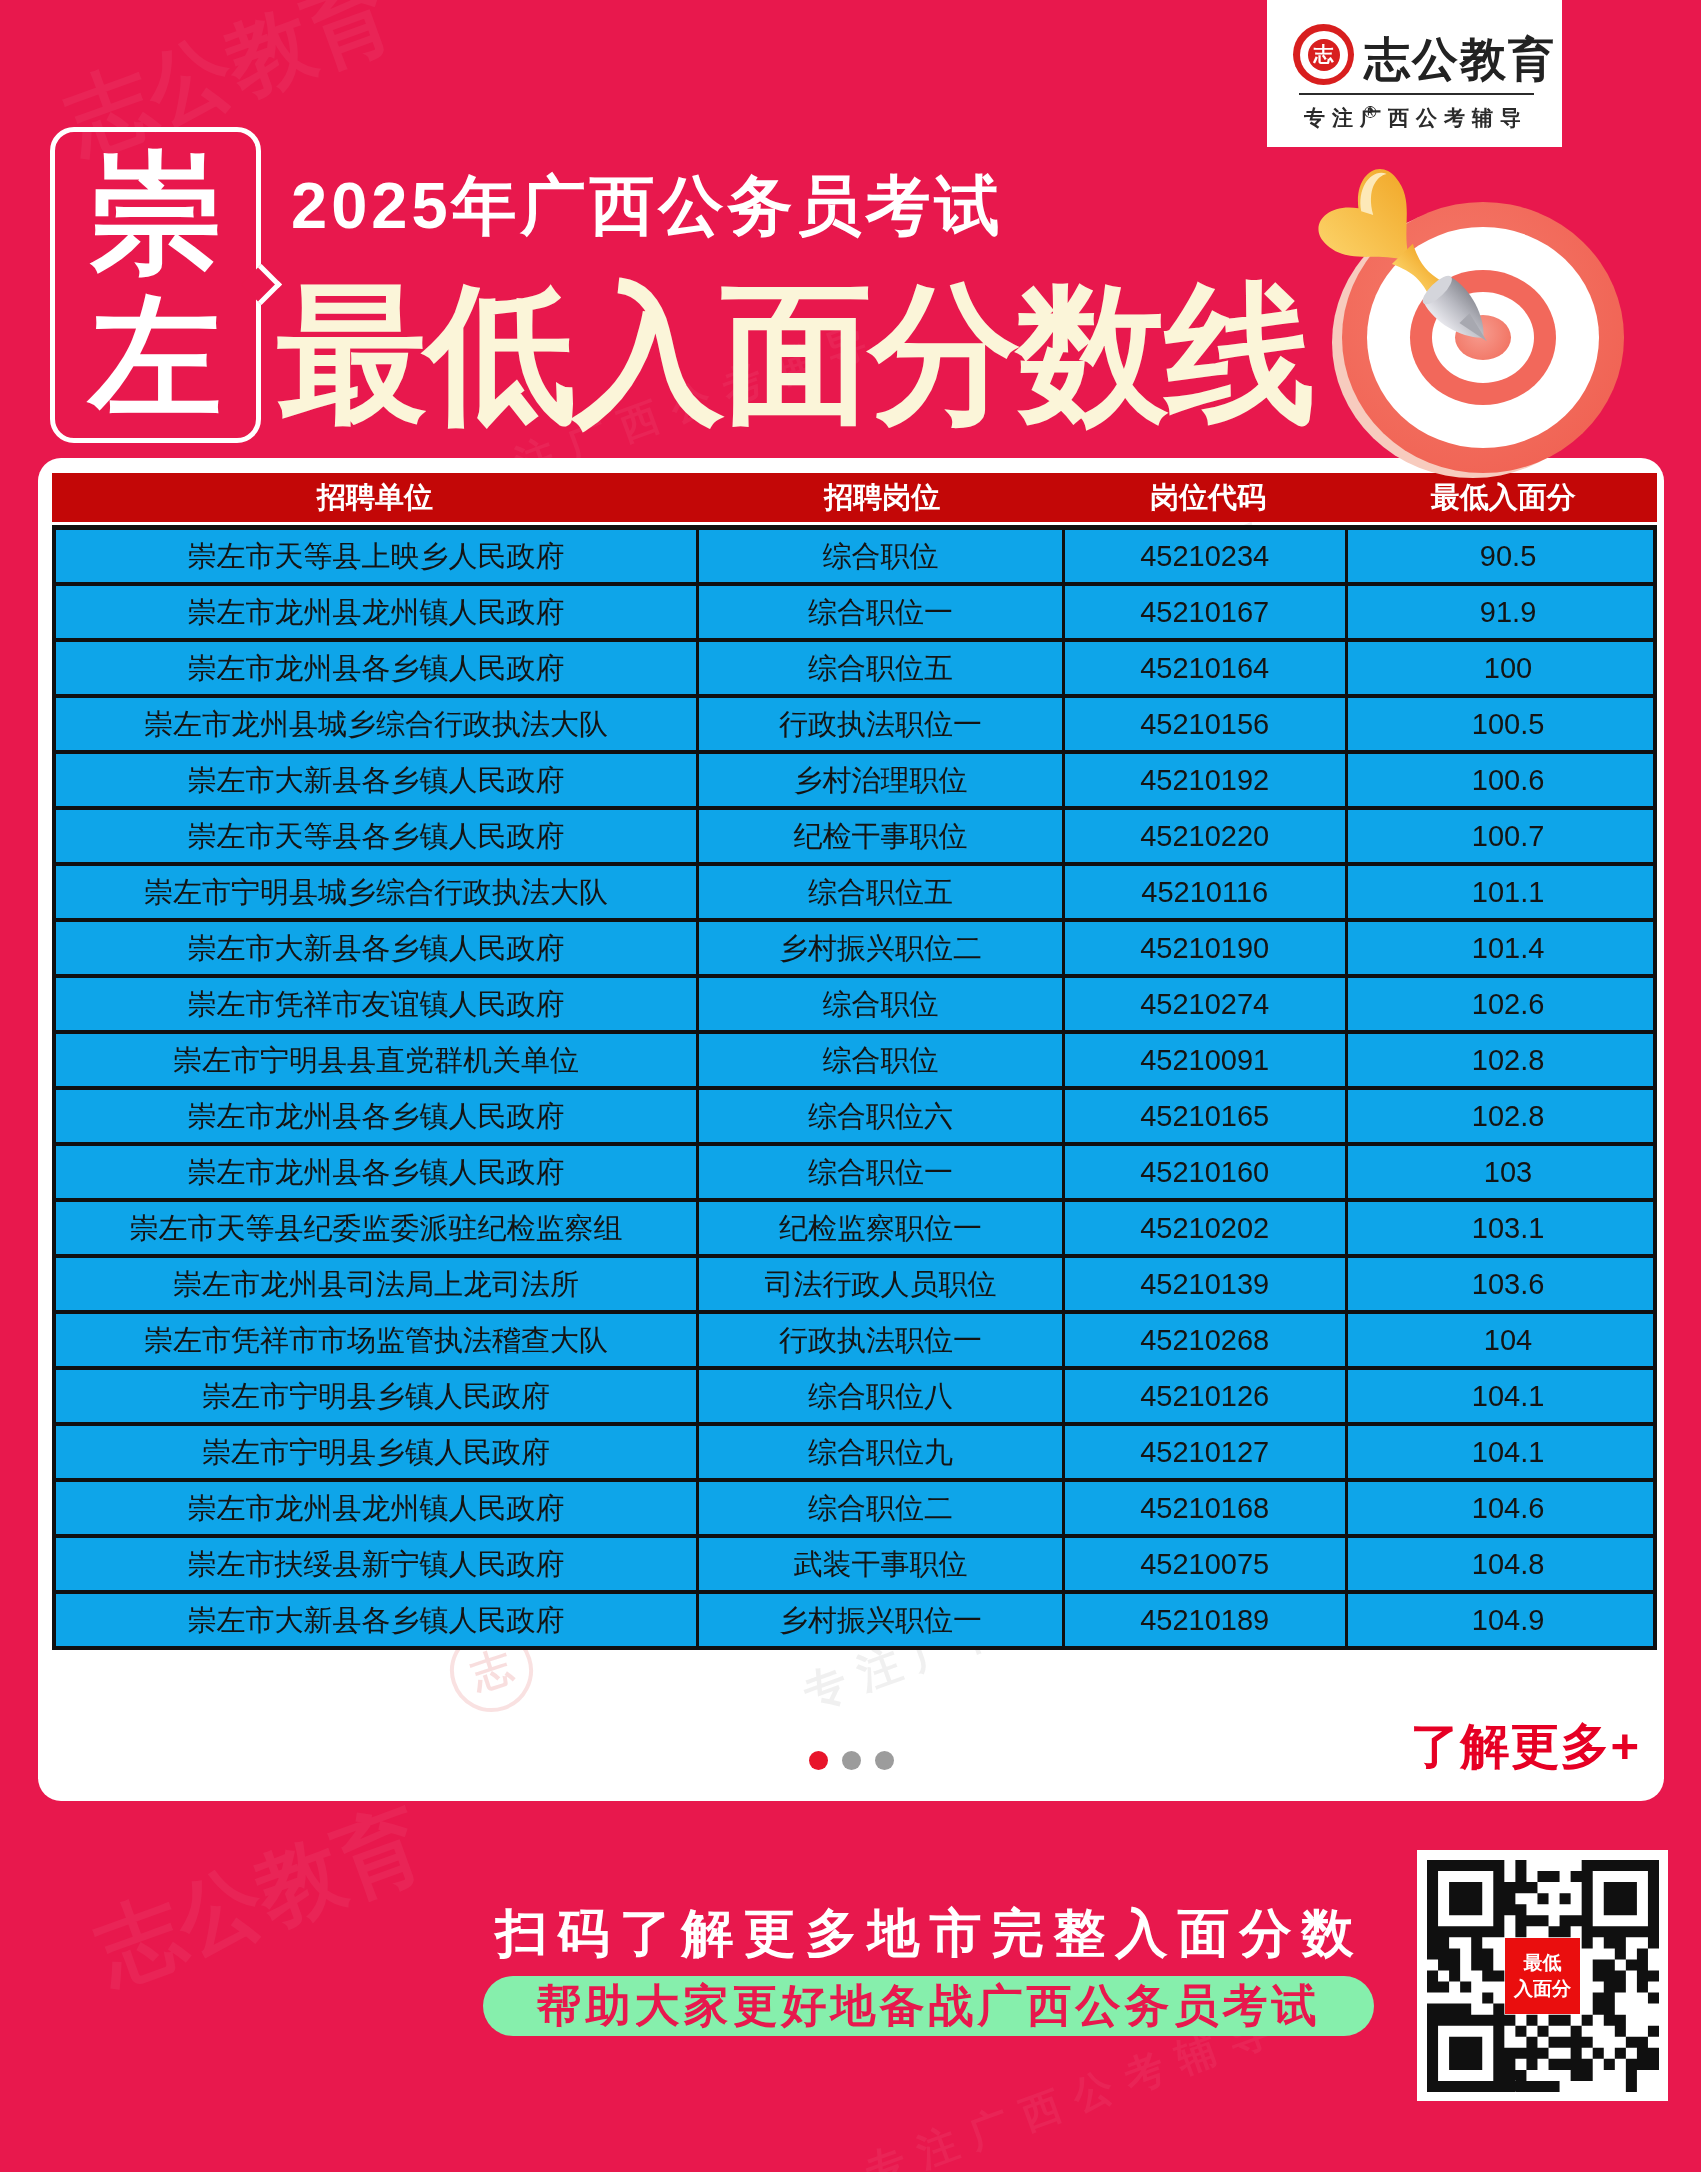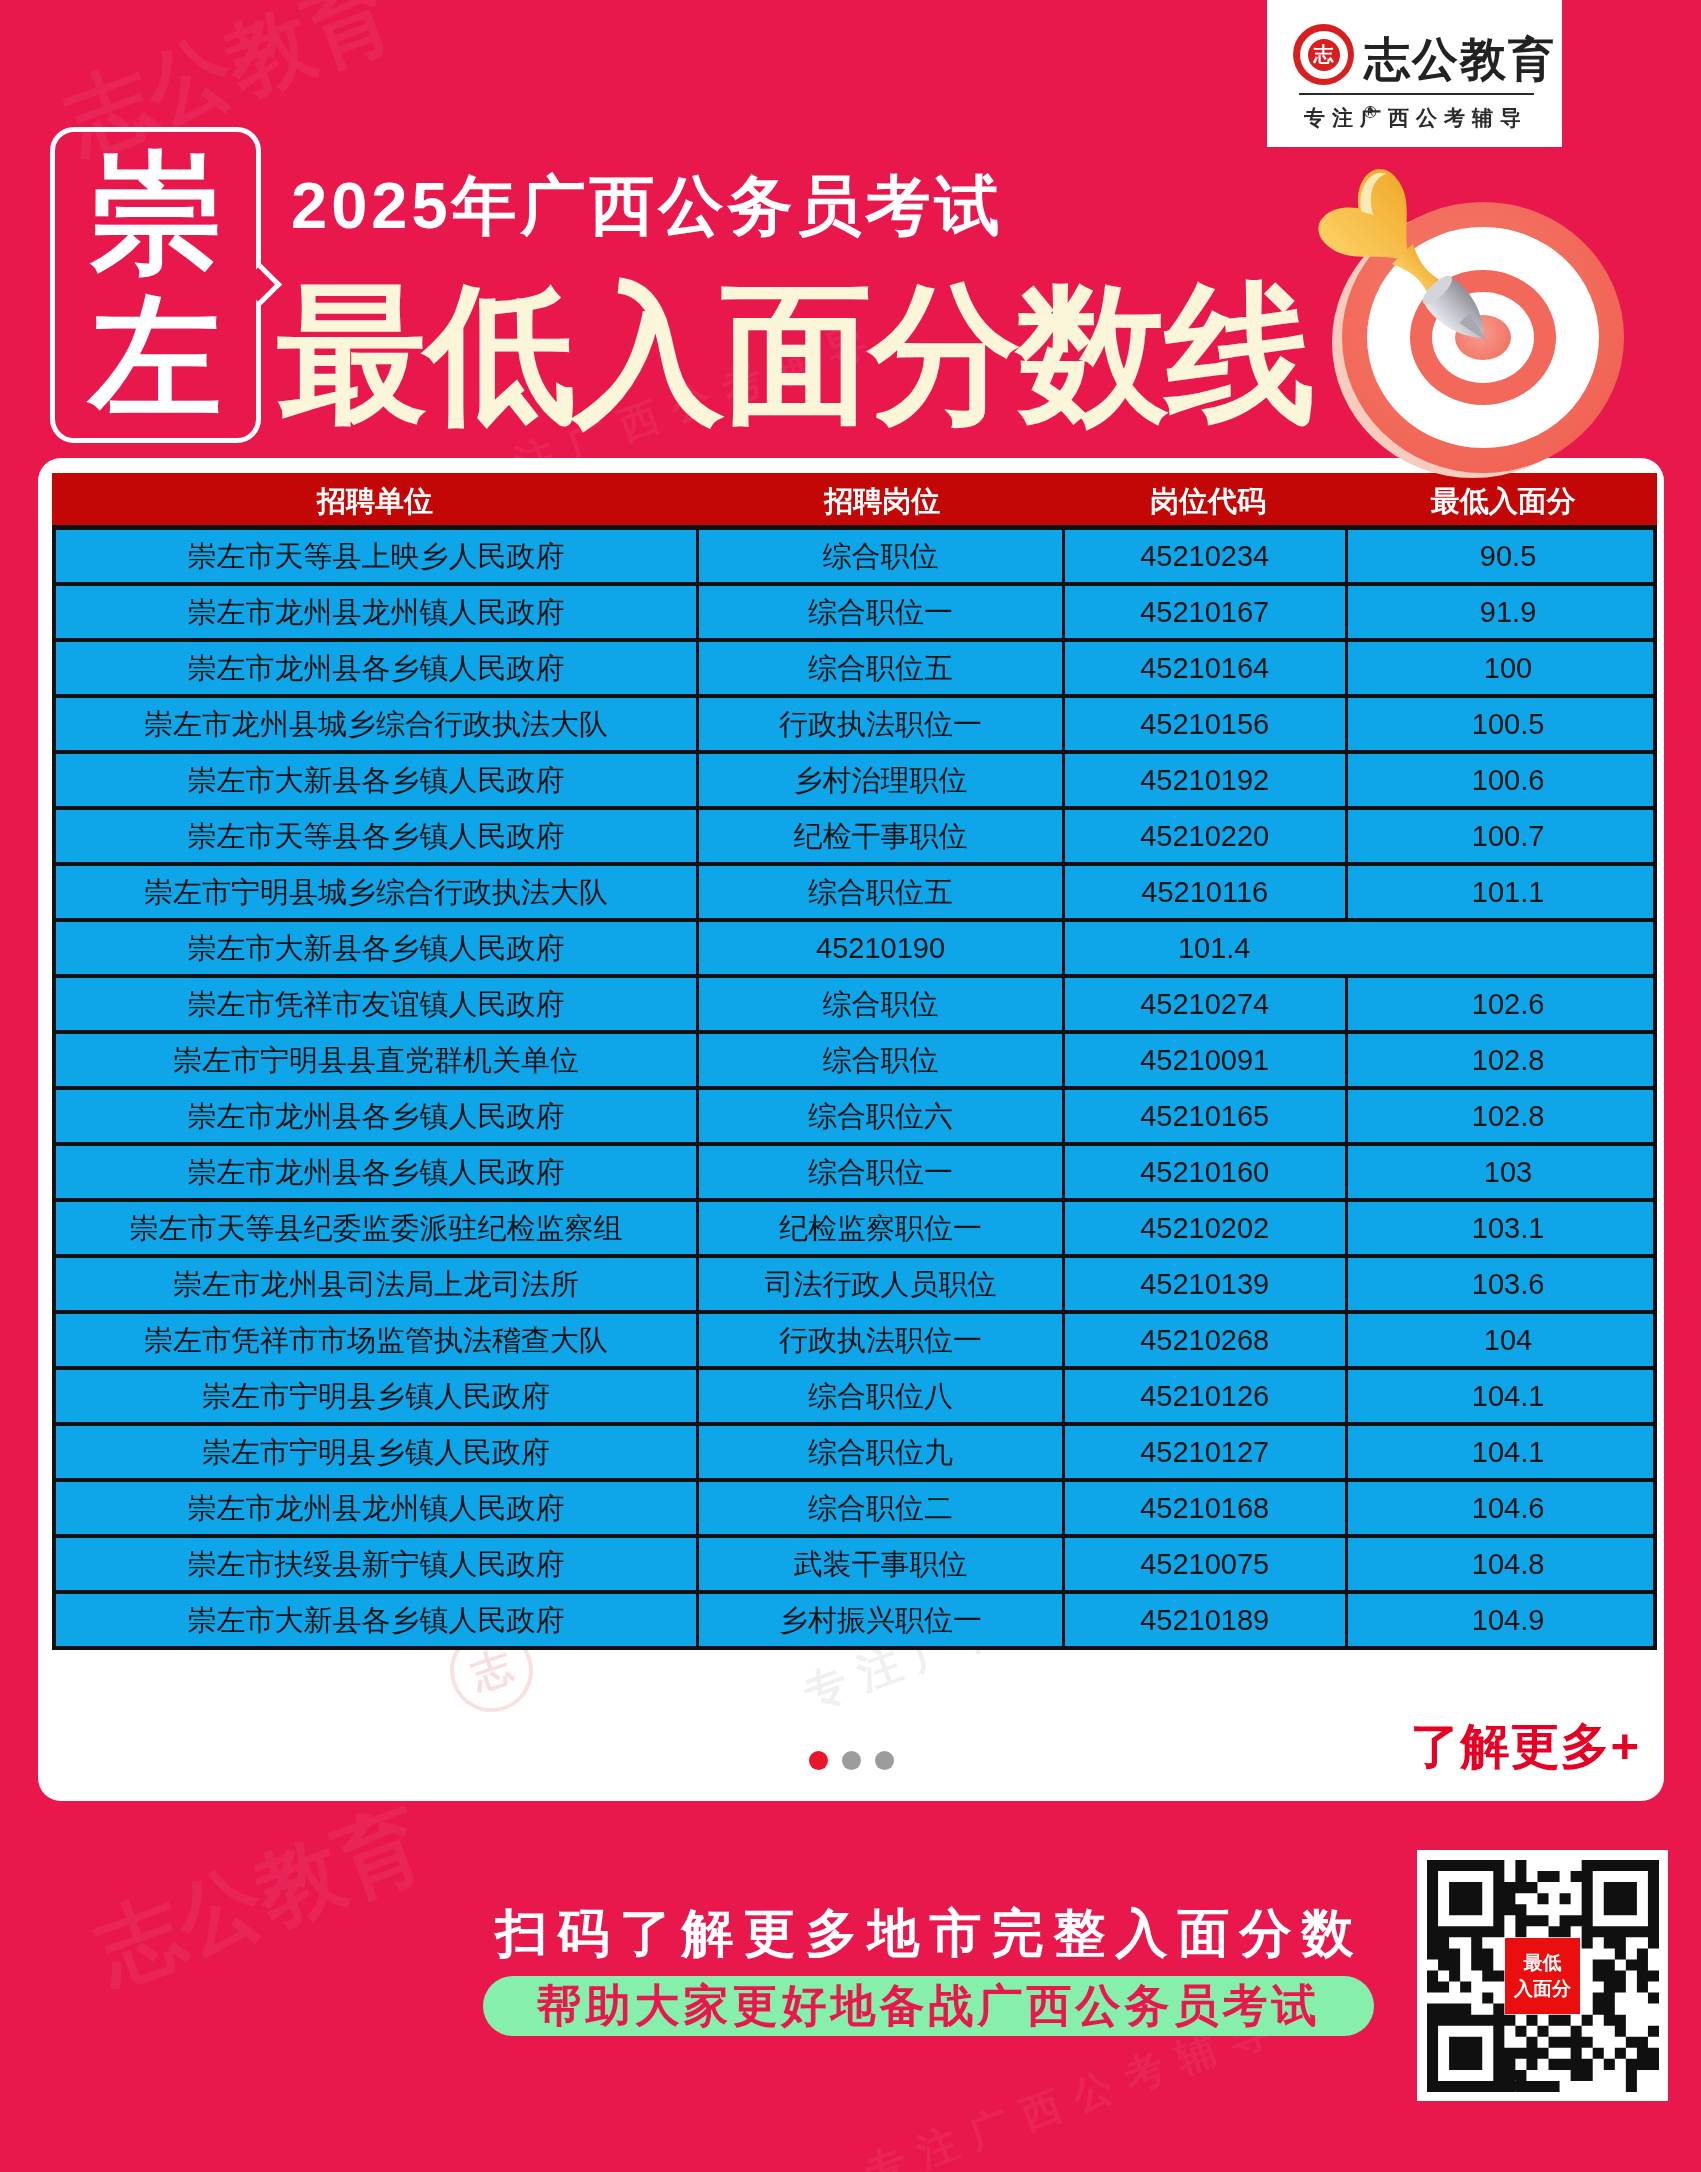--- a/index.html
+++ b/index.html
@@ -80,21 +80,21 @@
   .dart-svg {
     position:absolute; left:66px; top:-75px; width:151px; height:216px;
     transform:rotate(-44deg); transform-origin:75px 211px;
   }
   
   .card {
     position:absolute; left:38px; top:458px; width:1626px; height:1343px;
     background:#ffffff; border-radius:23px; z-index:2; overflow:hidden;
   }
   .table-header {
-    position:absolute; left:13.6px; top:15px; width:1605px; height:57px;
+    position:absolute; left:13.6px; top:15px; width:1605px; height:49px;
     background:#C30707; display:grid; grid-template-columns:40.3% 22.9% 17.7% 19.1%;
     align-items:center; text-align:center; color:#ffffff; font-size:29px; font-weight:700;font-family:Liberation Mono, monospace;
   }
   .table-body {
     position:absolute; left:13.6px; top:67px; width:1605px;
     border:4px solid #101010; border-top-width:5.5px; box-sizing:border-box;
   }
   .t-row {
     display:grid; grid-template-columns:40.3% 22.9% 17.7% 19.1%;
     border-bottom:4.5px solid #101010; background:#0ea5e9;
@@ -223,20 +223,21 @@
           <div class="t-cell">100.7</div>
         </div>
         <div class="t-row">
           <div class="t-cell">崇左市宁明县城乡综合行政执法大队</div>
           <div class="t-cell">综合职位五</div>
           <div class="t-cell">45210116</div>
           <div class="t-cell">101.1</div>
         </div>
         <div class="t-row">
           <div class="t-cell">崇左市大新县各乡镇人民政府</div>
+          <div class="t-cell">乡村振兴职位二</div>
           <div class="t-cell">45210190</div>
           <div class="t-cell">101.4</div>
         </div>
         <div class="t-row">
           <div class="t-cell">崇左市凭祥市友谊镇人民政府</div>
           <div class="t-cell">综合职位</div>
           <div class="t-cell">45210274</div>
           <div class="t-cell">102.6</div>
         </div>
         <div class="t-row">

